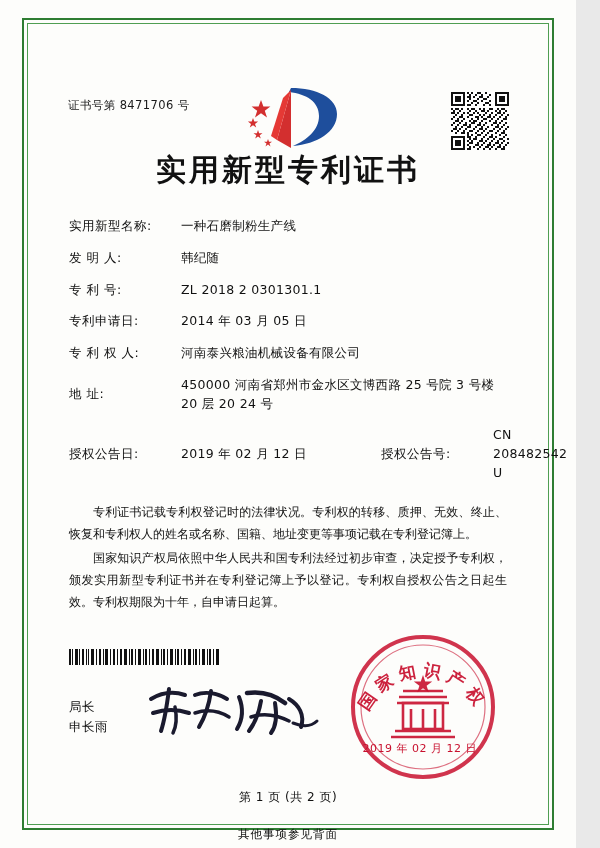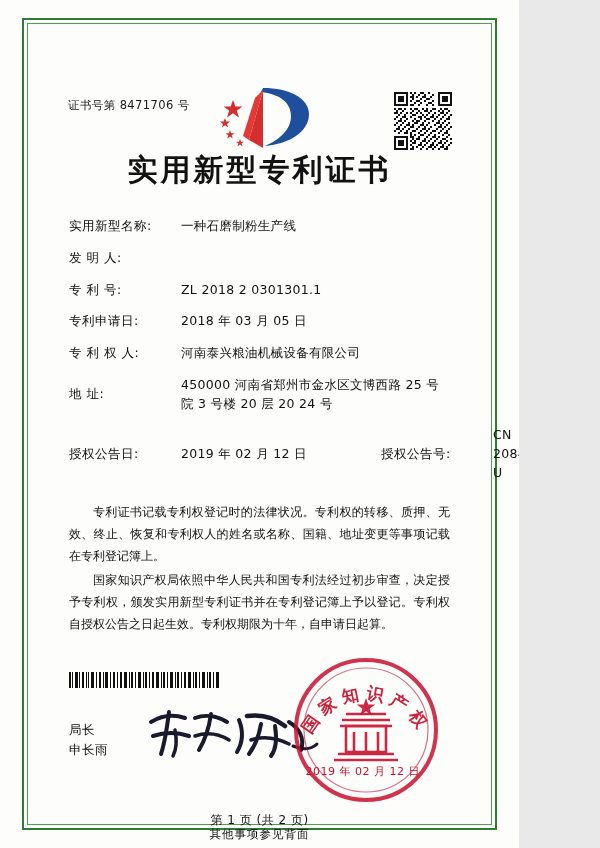--- a/index.html
+++ b/index.html
@@ -8,21 +8,21 @@
   }
   body {
     width: 600px;
     height: 848px;
     background: #e9e9e9;
     font-family: "DejaVu Sans", "Liberation Sans", sans-serif;
     overflow: hidden;
   }
   .page {
     position: relative;
-    width: 519px;
+    width: 576px;
     height: 848px;
     background: #fdfdfb;
     box-sizing: border-box;
     overflow: hidden;
   }
   
   .border-outer {
     position: absolute;
     left: 22px; top: 18px; right: 22px; bottom: 18px;
     border: 2px solid #2e7d32;
@@ -467,30 +467,31 @@
 
     <div class="fields">
 
       <div class="field-row">
         <div class="field-label">实用新型名称:</div>
         <div class="field-value">一种石磨制粉生产线</div>
       </div>
 
       <div class="field-row">
         <div class="field-label">发 明 人:</div>
+        <div class="field-value">韩纪随</div>
       </div>
 
       <div class="field-row">
         <div class="field-label">专 利 号:</div>
         <div class="field-value">ZL 2018 2 0301301.1</div>
       </div>
 
       <div class="field-row">
         <div class="field-label">专利申请日:</div>
-        <div class="field-value">2018 年 03 月 05 日</div>
+        <div class="field-value">2014 年 03 月 05 日</div>
       </div>
 
       <div class="field-row">
         <div class="field-label">专 利 权 人:</div>
         <div class="field-value">河南泰兴粮油机械设备有限公司</div>
       </div>
 
       <div class="field-row">
         <div class="field-label">地 址:</div>
         <div class="field-value">450000 河南省郑州市金水区文博西路 25 号院 3 号楼 20 层 20 24 号</div>

